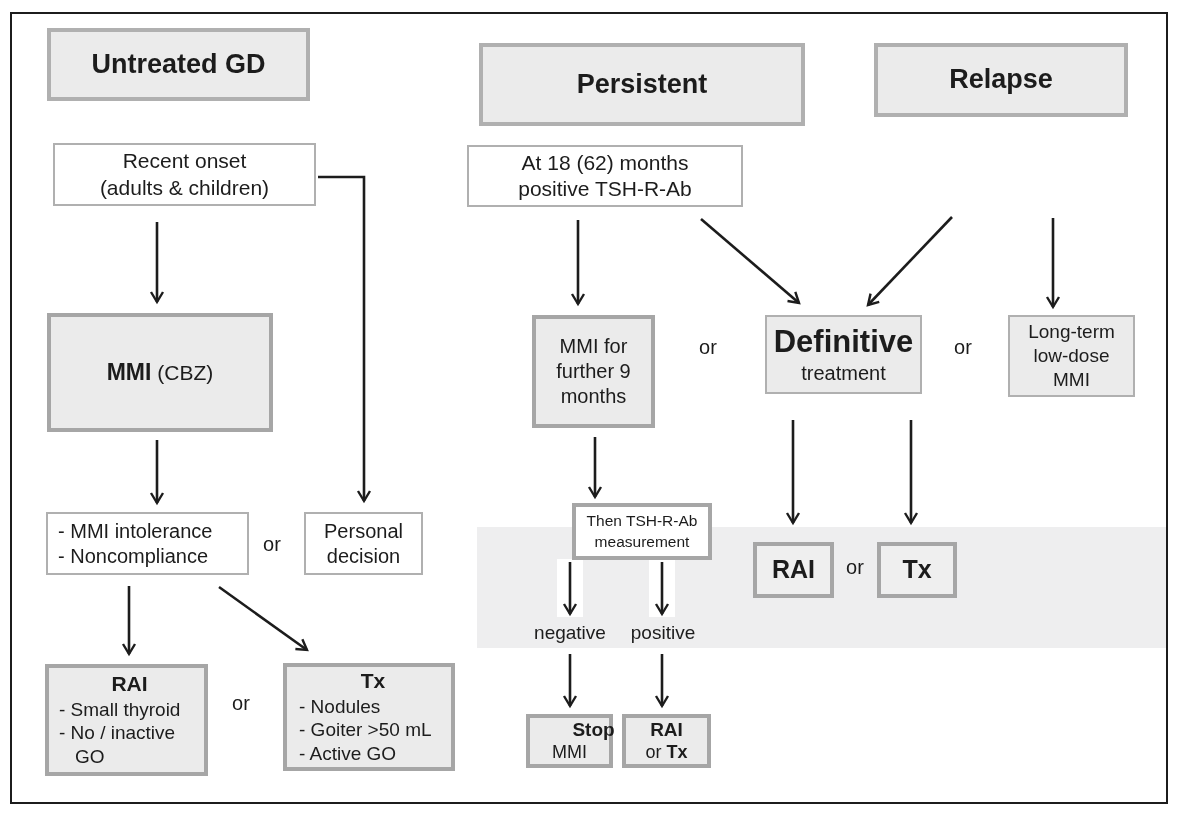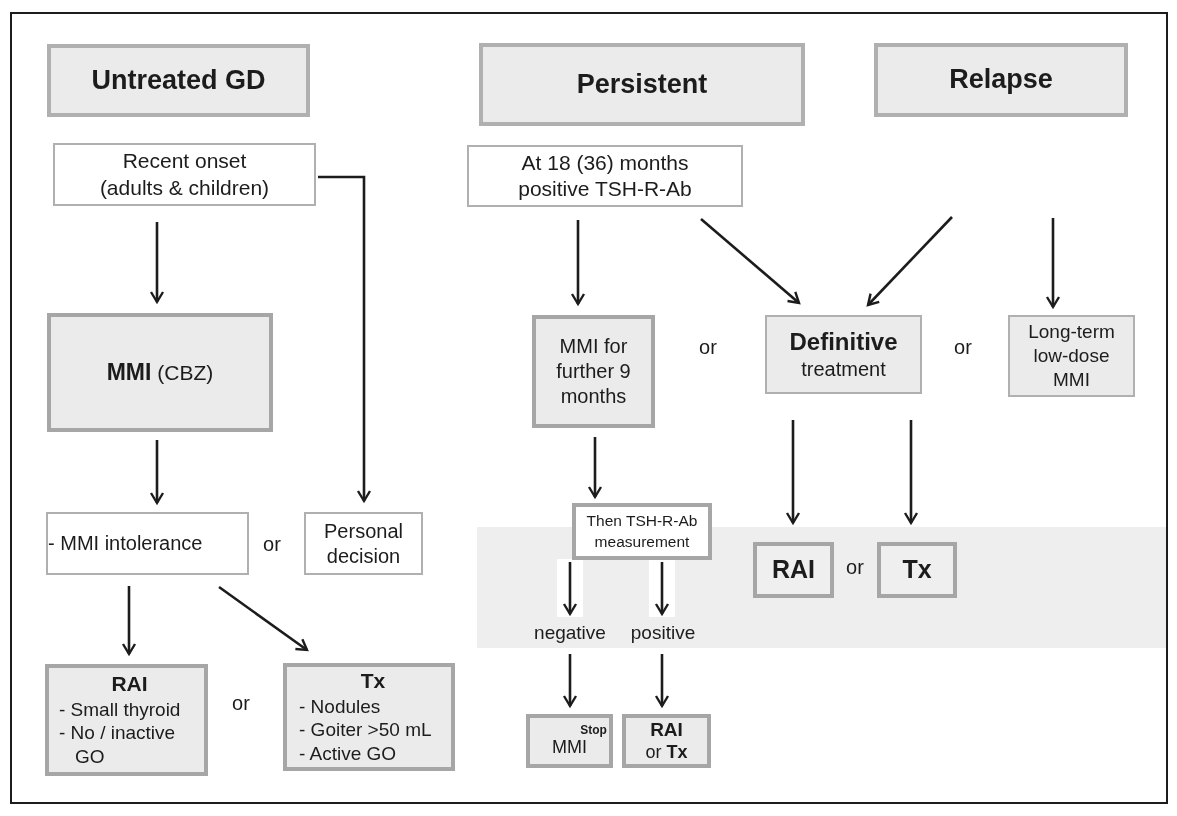--- a/index.html
+++ b/index.html
@@ -68,34 +68,35 @@
       <path d="M595,437 L595,497" marker-end="url(#ah)"></path>
       <path d="M793,420 L793,523" marker-end="url(#ah)"></path>
       <path d="M911,420 L911,523" marker-end="url(#ah)"></path>
       <path d="M570,562 L570,614" marker-end="url(#ah)"></path>
       <path d="M662,562 L662,614" marker-end="url(#ah)"></path>
       <path d="M570,654 L570,706" marker-end="url(#ah)"></path>
       <path d="M662,654 L662,706" marker-end="url(#ah)"></path>
     </g>
   </svg>
 
-  <div class="box header" style="left:47px;top:44px;width:263px;height:73px">
+  <div class="box header" style="left:47px;top:28px;width:263px;height:73px">
     <span>Untreated GD</span>
   </div>
   <div class="box plain" style="left:53px;top:143px;width:263px;height:63px">
     <span>Recent onset</span>
     <span>(adults &amp; children)</span>
   </div>
   <div class="box graythick" style="left:47px;top:313px;width:226px;height:119px">
     <span class="mmi-title">
       <b>MMI</b><span class="note">(CBZ)</span>
     </span>
   </div>
-  <div class="box plain leftlist" style="left:46px;top:512px;width:203px;height:63px;font-size:20px;">
+  <div class="box plain leftlist" style="left:46px;top:512px;width:203px;height:63px;font-size:20px;padding-left:10px;">
     <span class="li">- MMI intolerance</span>
+    <span class="li">- Noncompliance</span>
   </div>
   <span class="or" style="left:272px;top:544px;">or</span>
   <div class="box plain" style="left:304px;top:512px;width:119px;height:63px;font-size:20px;padding:0 8px;">
     <span>Personal decision</span>
   </div>
   <div class="box graythick leftlist" style="left:45px;top:664px;width:163px;height:112px;padding:4px 4px 4px 10px;">
     <span style="align-self:center;font-weight:bold;font-size:21px;">RAI</span>
     <span class="li" style="font-size:19px;">-  Small thyroid</span>
     <span class="li" style="font-size:19px;">-  No / inactive GO</span>
   </div>
@@ -104,43 +105,43 @@
     <span style="align-self:center;font-weight:bold;font-size:21px;">Tx</span>
     <span class="li" style="font-size:19px;">-  Nodules</span>
     <span class="li" style="font-size:19px;">-  Goiter &gt;50 mL</span>
     <span class="li" style="font-size:19px;">-  Active GO</span>
   </div>
 
   <div class="box header" style="left:479px;top:43px;width:326px;height:83px;line-height:1.15;">
     <span>Persistent</span>
   </div>
   <div class="box plain" style="left:467px;top:145px;width:276px;height:62px">
-    <span>At 18 (36) months</span>
+    <span>At 18 (62) months</span>
     <span>positive TSH-R-Ab</span>
   </div>
   <div class="box graythick" style="left:532px;top:315px;width:123px;height:113px;font-size:20px;padding:0 8px;">
     <span>MMI for further 9 months</span>
   </div>
   <span class="or" style="left:708px;top:347px;">or</span>
   <div class="box graythin" style="left:765px;top:315px;width:157px;height:79px;">
-    <span style="font-weight:bold;font-size:24px;">Definitive</span>
+    <span style="font-weight:bold;font-size:31px;">Definitive</span>
     <span style="font-size:20px;">treatment</span>
   </div>
   <span class="or" style="left:963px;top:347px;">or</span>
   <div class="box graythin" style="left:1008px;top:315px;width:127px;height:82px;font-size:19px;padding:16px 6px;justify-content:center;">
     <span>Long-term low-dose MMI</span>
   </div>
   <div class="box whitethick" style="left:540px;top:503px;width:140px;height:57px;font-size:15.5px;line-height:1.3;margin-left:32px;">
     <span>Then TSH-R-Ab</span>
     <span>measurement</span>
   </div>
   <span class="flabel" style="left:570px;top:633px;">negative</span>
   <span class="flabel" style="left:663px;top:633px;">positive</span>
   <div class="box graythick" style="left:526px;top:714px;width:87px;height:54px;line-height:1.2;">
-    <span style="font-weight:bold;font-size:12px;margin-left:48px;">Stop</span>
+    <span style="font-weight:bold;font-size:19px;margin-left:48px;">Stop</span>
     <span style="font-size:18px;">MMI</span>
   </div>
   <div class="box graythick" style="left:622px;top:714px;width:89px;height:54px;line-height:1.2;">
     <span style="font-weight:bold;font-size:19px;">RAI</span>
     <span style="font-size:18px;"><span>or</span> <b>Tx</b></span>
   </div>
   <div class="box graythick big" style="left:753px;top:542px;width:81px;height:56px;background:#efefef;">
     <span>RAI</span>
   </div>
   <span class="or" style="left:855px;top:567px;">or</span>

